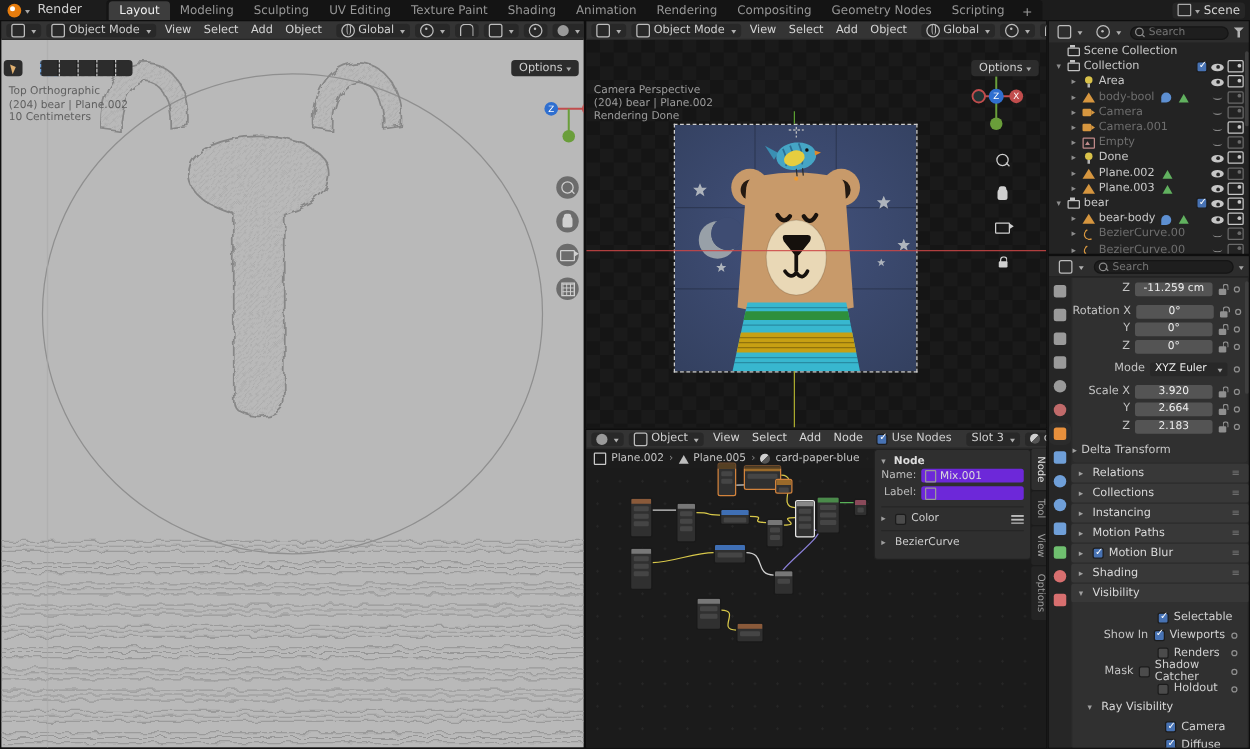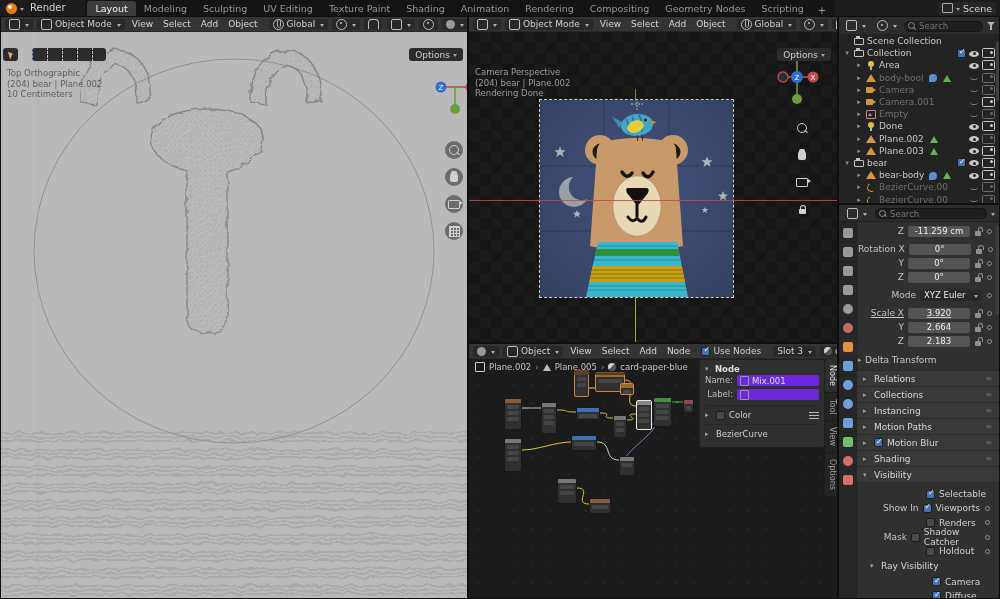--- a/index.html
+++ b/index.html
@@ -841,21 +841,21 @@
             <span class="plab">Z</span>
             <span class="val">0°</span>
             <span class="plock"></span>
             <span class="kdot"></span>
           </div>
           <div class="prow" style="margin-top: 4px;">
             <span class="plab">Mode</span>
             <span class="val drop">XYZ Euler</span>
             <span class="kdot"></span>
           </div>
-          <div class="prow" style="margin-top: 4px; text-decoration: underline;">
+          <div class="prow" style="margin-top: 4px;">
             <span class="plab">Scale X</span>
             <span class="val">3.920</span>
             <span class="plock"></span>
             <span class="kdot"></span>
           </div>
           <div class="prow">
             <span class="plab">Y</span>
             <span class="val">2.664</span>
             <span class="plock"></span>
             <span class="kdot"></span>

